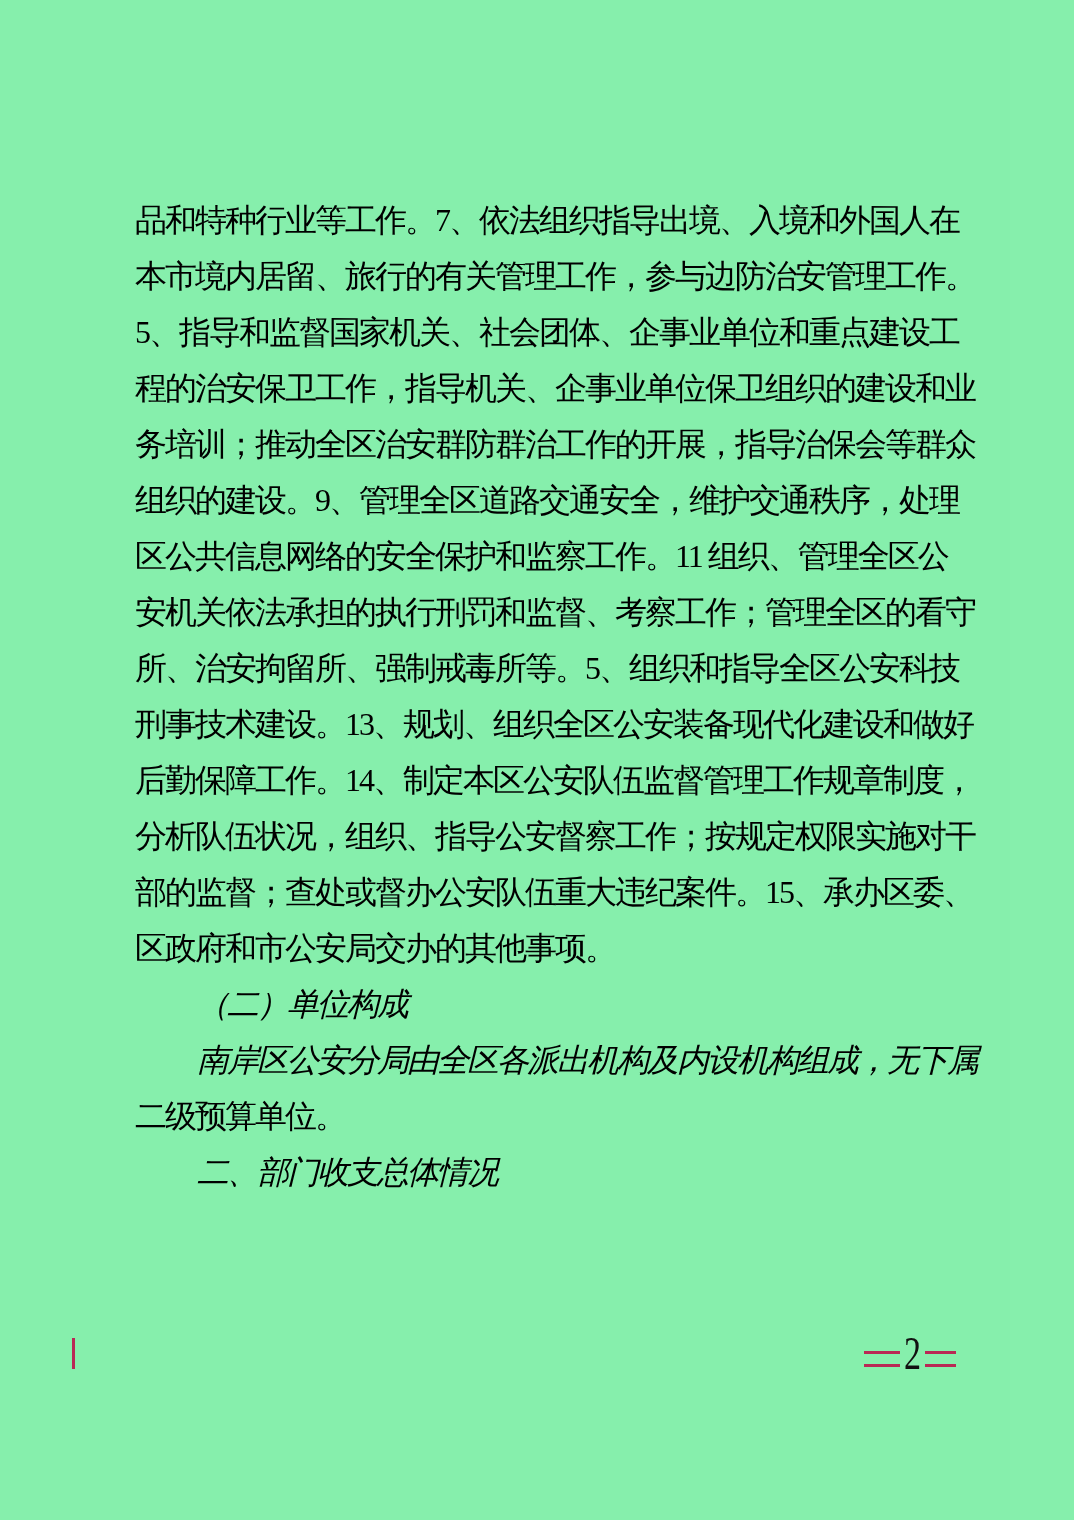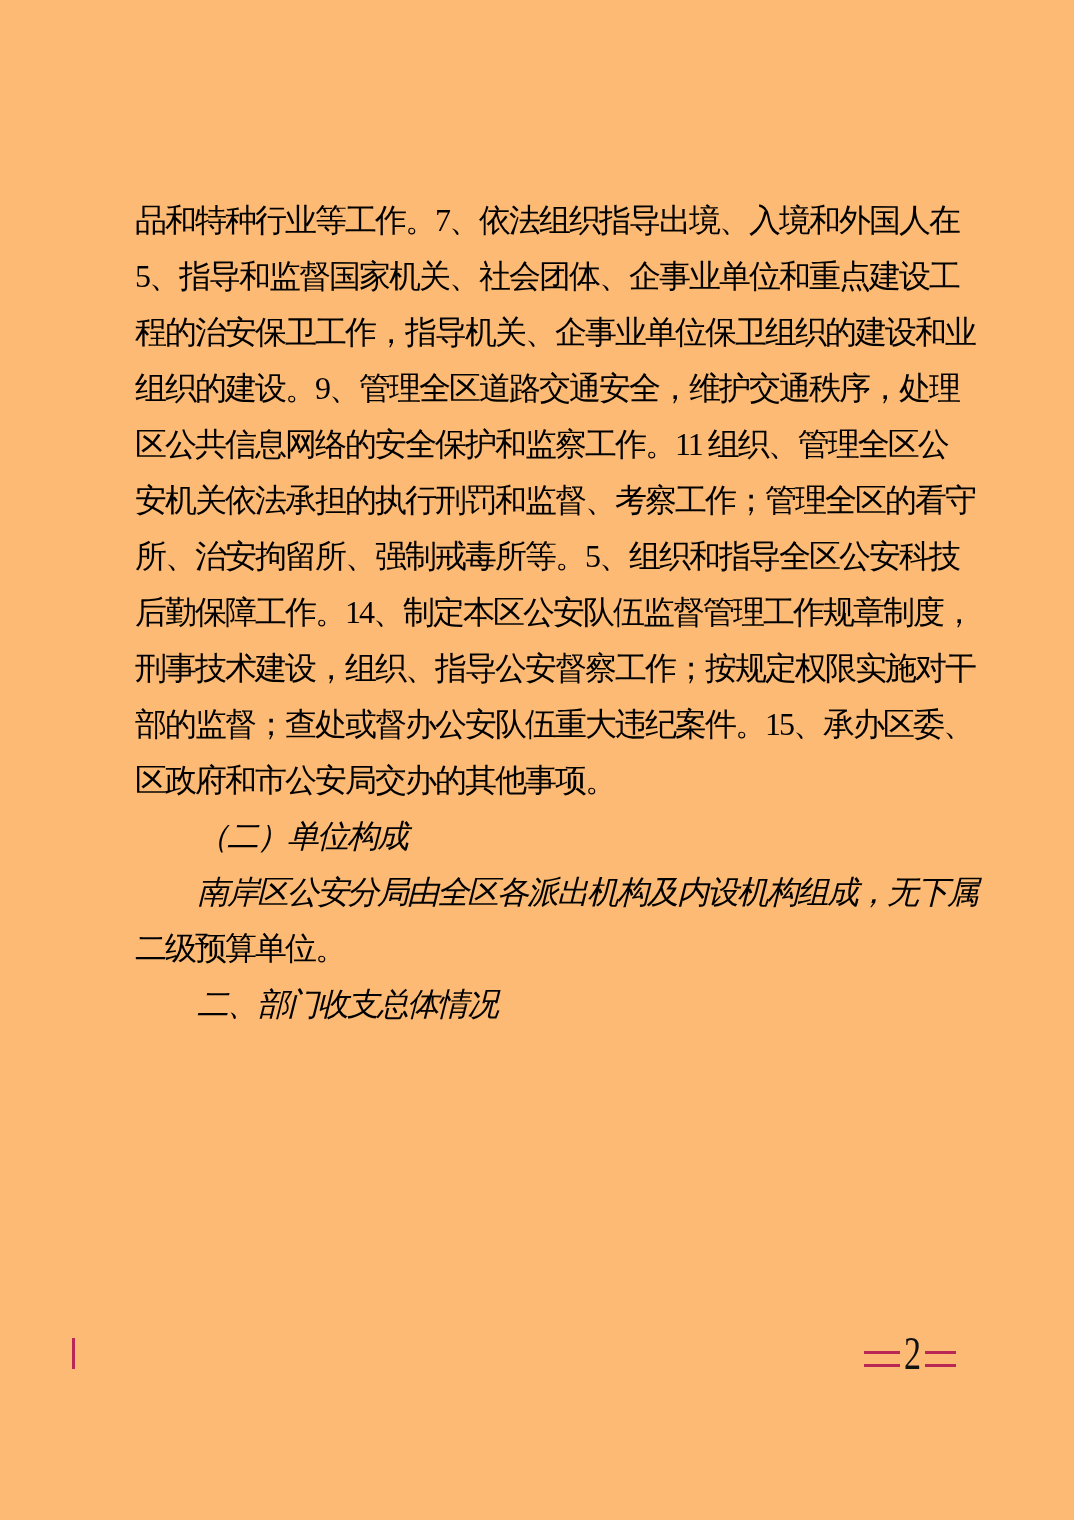--- a/index.html
+++ b/index.html
@@ -3,21 +3,21 @@
 <meta charset="utf-8">
 <style>
   * { margin: 0; padding: 0; box-sizing: border-box; }
   html, body { background: #ffffff; }
   body { font-family: "Liberation Serif", "DejaVu Serif", serif; }
 
   .page {
     position: relative;
     width: 1074px;
     height: 1520px;
-    background: #fdba74;
+    background: #86efac;
     overflow: hidden;
   }
 
   .text-block {
     position: absolute;
     left: 135px;
     top: 192px;
     width: 830px;
   }
 
@@ -71,28 +71,31 @@
     padding: 0 1px;
   }
 </style>
 </head>
 <body>
 
 <div class="page">
 
   <div class="text-block" id="text-block">
       <div class="line">品和特种行业等工作。7、依法组织指导出境、入境和外国人在</div>
+      <div class="line">本市境内居留、旅行的有关管理工作，参与边防治安管理工作。</div>
       <div class="line">5、指导和监督国家机关、社会团体、企事业单位和重点建设工</div>
       <div class="line">程的治安保卫工作，指导机关、企事业单位保卫组织的建设和业</div>
+      <div class="line">务培训；推动全区治安群防群治工作的开展，指导治保会等群众</div>
       <div class="line">组织的建设。9、管理全区道路交通安全，维护交通秩序，处理</div>
       <div class="line">区公共信息网络的安全保护和监察工作。11 组织、管理全区公</div>
       <div class="line">安机关依法承担的执行刑罚和监督、考察工作；管理全区的看守</div>
       <div class="line">所、治安拘留所、强制戒毒所等。5、组织和指导全区公安科技</div>
+      <div class="line">刑事技术建设。13、规划、组织全区公安装备现代化建设和做好</div>
       <div class="line">后勤保障工作。14、制定本区公安队伍监督管理工作规章制度，</div>
-      <div class="line">刑事技术建设，组织、指导公安督察工作；按规定权限实施对干</div>
+      <div class="line">分析队伍状况，组织、指导公安督察工作；按规定权限实施对干</div>
       <div class="line">部的监督；查处或督办公安队伍重大违纪案件。15、承办区委、</div>
       <div class="line">区政府和市公安局交办的其他事项。</div>
       <div class="line indent">（二）单位构成</div>
       <div class="line indent">南岸区公安分局由全区各派出机构及内设机构组成，无下属</div>
       <div class="line">二级预算单位。</div>
       <div class="line indent">二、部门收支总体情况</div>
     </div>
 
   <div class="revision-bar"></div>
 

